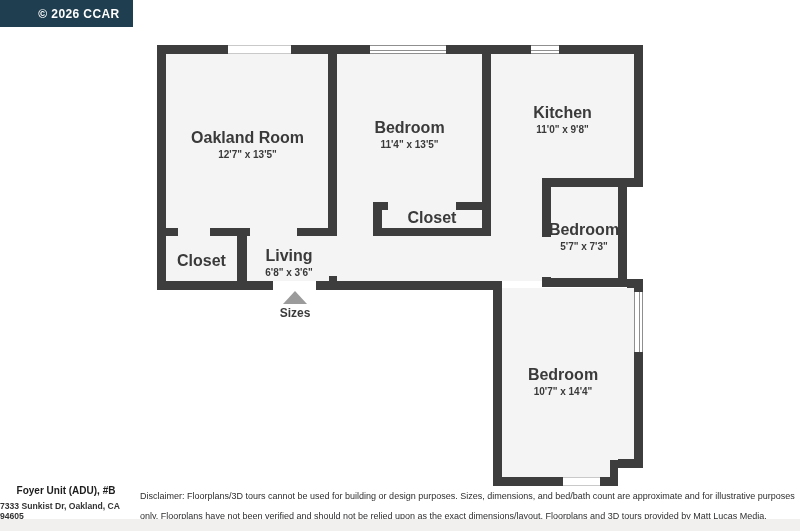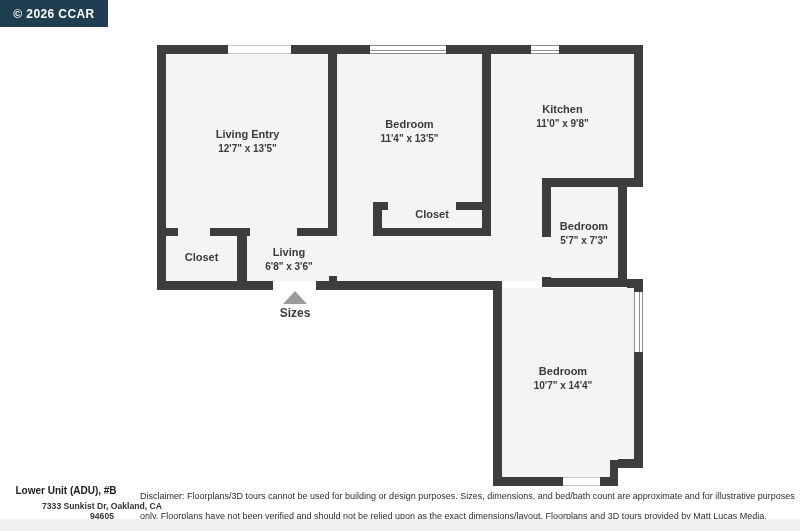--- a/index.html
+++ b/index.html
@@ -6,49 +6,49 @@
   #stage{
     position:relative;width:800px;height:531px;background:#fff;overflow:hidden;
     font-family:"Liberation Sans","DejaVu Sans",sans-serif;
     -webkit-font-smoothing:antialiased;
   }
   .abs{position:absolute;}
   
   #badge{
     left:0;top:0;width:108px;height:27px;background:var(--badge-bg,#1f3e4f);
     color:#fff;font-size:12px;font-weight:bold;letter-spacing:.4px;
-    display:flex;align-items:center;justify-content:center;
+    display:flex;align-items:center;justify-content:center;padding-left:25px;
   }
   
   .floor{background:var(--floor,#f4f4f4);}
   .wall{background:var(--wall,#3d3d3d);}
   .whitepatch{background:#fff;}
   .win{background:#fff;}
   .win-h-frame{border-top:1px solid #8f8f8f;border-bottom:1px solid #8f8f8f;box-sizing:border-box;}
   .win-h-frame::after{content:"";position:absolute;left:0;right:0;top:50%;height:1px;background:#8f8f8f;}
   .win-h-plain{border-top:1px solid #c9c9c9;border-bottom:1px solid #c9c9c9;box-sizing:border-box;}
   .win-v-frame{border-left:1px solid #8f8f8f;border-right:1px solid #8f8f8f;box-sizing:border-box;}
   .win-v-frame::after{content:"";position:absolute;top:0;bottom:0;left:50%;width:1px;background:#8f8f8f;}
   
   .room-label{color:var(--text,#3a3a3a);text-align:center;line-height:1.25;}
-  .room-name{font-size:11px;font-weight:bold;display:block;}
+  .room-name{font-size:16px;font-weight:bold;display:block;}
   .room-dims{font-size:10px;font-weight:bold;display:block;margin-top:1px;}
   
   #entry-arrow{
     left:283px;top:291px;width:0;height:0;
     border-left:12px solid transparent;border-right:12px solid transparent;
     border-bottom:13px solid var(--entry-arrow,#9b9b9b);
   }
   #entry-label{left:255px;top:306px;width:80px;text-align:center;
     font-size:12px;font-weight:bold;color:var(--text,#3a3a3a);}
   
   #unit-title{left:0;top:485px;width:132px;text-align:center;
     font-size:10px;font-weight:bold;color:#1c1c1c;}
-  #address{left:0;top:501px;width:132px;text-align:center;
-    font-size:8.6px;font-weight:bold;color:#333;padding-left:36px;}
+  #address{left:0;top:501px;width:132px;
+    font-size:8.6px;font-weight:bold;color:#333;}
   #disclaimer{left:140px;top:486px;width:658px;
     font-size:9px;line-height:20px;color:#2e2e2e;}
   #footer-strip{left:0;top:519px;width:800px;height:12px;background:#f1f0ee;}
 </style>
 </head>
 <body>
 
 <div id="stage" style="--wall: #3d3d3d; --floor: #f4f4f4; --badge-bg: #1f3e4f; --entry-arrow: #9b9b9b; --text: #3a3a3a;">
 
   <div id="badge" class="abs">© 2026 CCAR</div>
@@ -88,21 +88,21 @@
   <div class="abs wall" style="left:610px;top:460px;width:8px;height:26px"></div>
   <div class="abs wall" style="left:618px;top:459px;width:25px;height:9px"></div>
 
   <div class="abs win win-h-plain" style="left:228px;top:45px;width:63px;height:9px"></div>
   <div class="abs win win-h-frame" style="left:370px;top:45px;width:76px;height:9px"></div>
   <div class="abs win win-h-frame" style="left:531px;top:45px;width:28px;height:9px"></div>
   <div class="abs win win-v-frame" style="left:634px;top:292px;width:9px;height:60px"></div>
   <div class="abs win win-h-plain" style="left:563px;top:477px;width:37px;height:9px"></div>
 
   <div class="abs room-label" style="left:167px;top:128px;width:161px">
-    <span class="room-name">Living Entry</span>
+    <span class="room-name">Oakland Room</span>
     <span class="room-dims">12'7" x 13'5"</span>
   </div>
   <div class="abs room-label" style="left:337px;top:118px;width:145px">
     <span class="room-name">Bedroom</span>
     <span class="room-dims">11'4" x 13'5"</span>
   </div>
   <div class="abs room-label" style="left:491px;top:103px;width:143px">
     <span class="room-name">Kitchen</span>
     <span class="room-dims">11'0" x 9'8"</span>
   </div>
@@ -121,18 +121,18 @@
     <span class="room-dims">6'8" x 3'6"</span>
   </div>
   <div class="abs room-label" style="left:502px;top:365px;width:122px">
     <span class="room-name">Bedroom</span>
     <span class="room-dims">10'7" x 14'4"</span>
   </div>
 
   <div id="entry-arrow" class="abs"></div>
   <div id="entry-label" class="abs">Sizes</div>
 
-  <div id="unit-title" class="abs">Lower Unit (ADU), #B</div>
+  <div id="unit-title" class="abs">Foyer Unit (ADU), #B</div>
   <div id="address" class="abs">7333 Sunkist Dr, Oakland, CA 94605</div>
   <div id="disclaimer" class="abs">Disclaimer: Floorplans/3D tours cannot be used for building or design purposes. Sizes, dimensions, and bed/bath count are approximate and for illustrative purposes only. Floorplans have not been verified and should not be relied upon as the exact dimensions/layout. Floorplans and 3D tours provided by Matt Lucas Media.</div>
   <div id="footer-strip" class="abs"></div>
 
 </div>
 
 </body></html>

